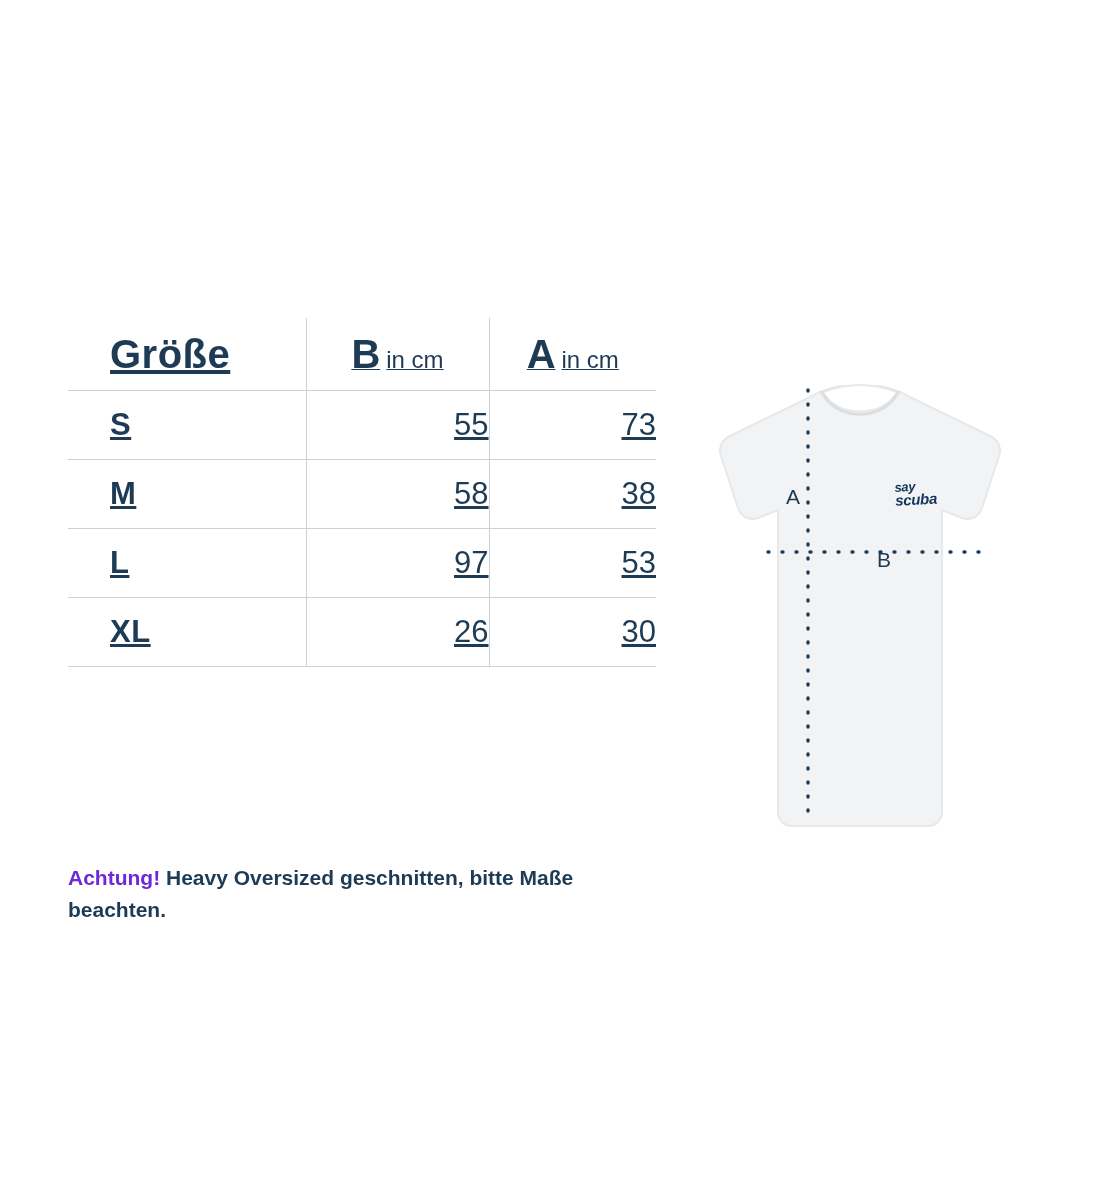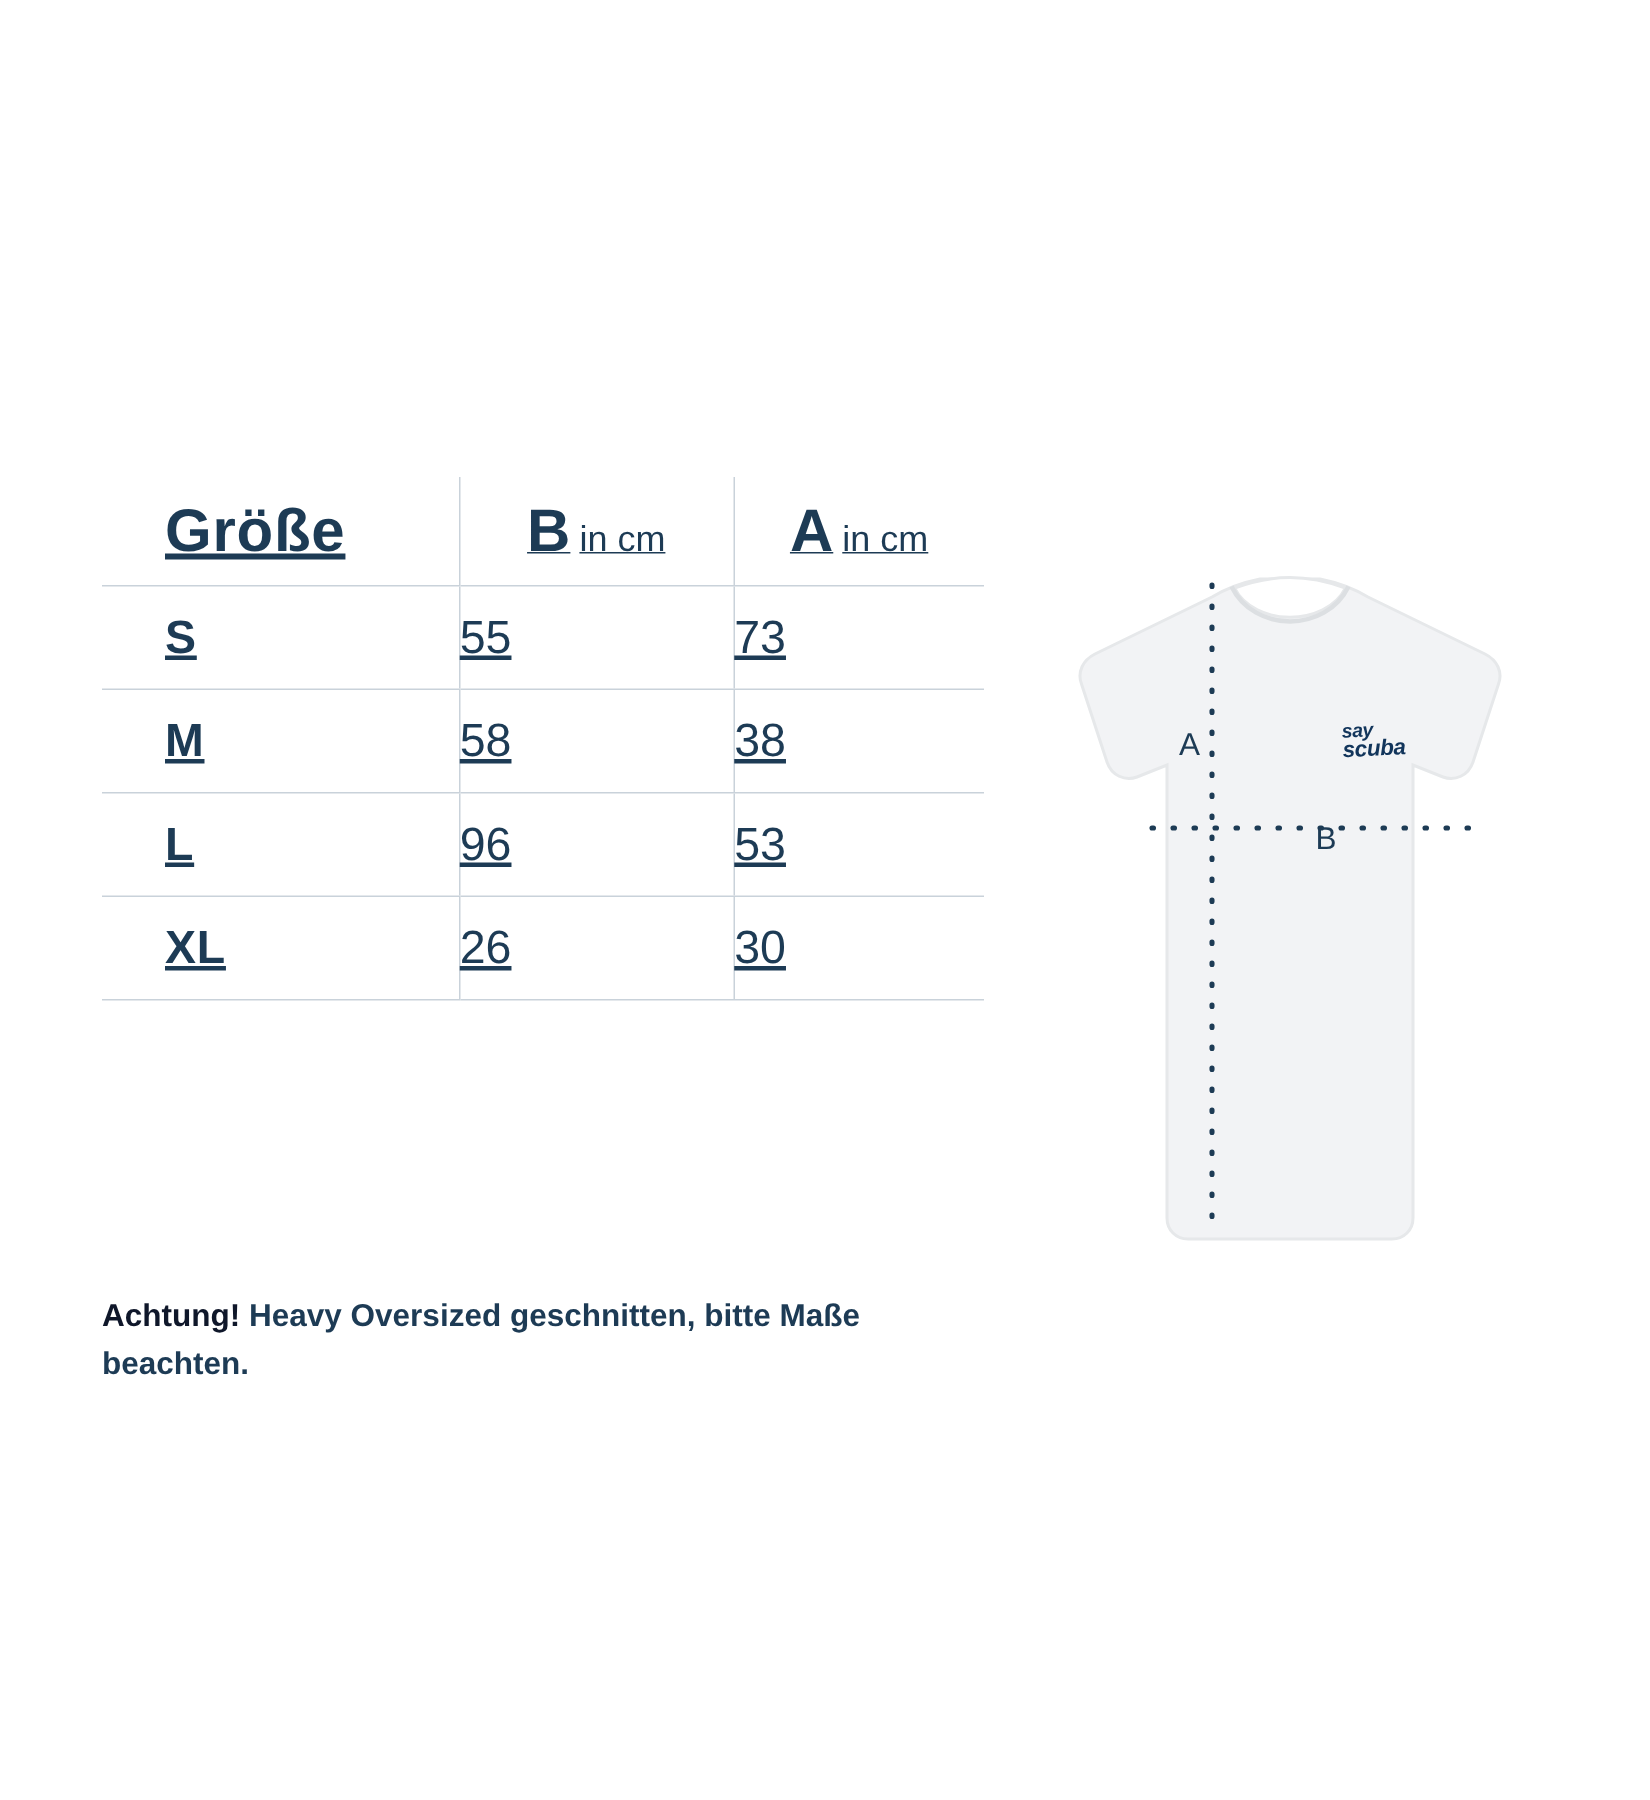--- a/index.html
+++ b/index.html
@@ -86,36 +86,36 @@
   td.col-size {
     font-size: 31px;
     font-weight: 700;
     text-align: left;
     padding-left: 42px !important;
     letter-spacing: 0.5px;
   }
   td.col-b, td.col-a {
     font-size: 31px;
     font-weight: 400;
-    text-align: left;
+    text-align: right;
   }
 
   
   .note {
     position: absolute;
     left: 68px;
     top: 862px;
     width: 600px;
     font-size: 21px;
     font-weight: 700;
     line-height: 1.5;
     color: #1d3b55;
   }
   .note .warn {
-    color: #0f172a;
+    color: #6d28d9;
   }
 
   
   .shirt-area {
     position: absolute;
     left: 690px;
     top: 380px;
     width: 340px;
     height: 470px;
   }
@@ -187,21 +187,21 @@
           <td class="col-b">55</td>
           <td class="col-a">73</td>
         </tr>
         <tr>
           <td class="col-size">M</td>
           <td class="col-b">58</td>
           <td class="col-a">38</td>
         </tr>
         <tr>
           <td class="col-size">L</td>
-          <td class="col-b">96</td>
+          <td class="col-b">97</td>
           <td class="col-a">53</td>
         </tr>
         <tr>
           <td class="col-size">XL</td>
           <td class="col-b">26</td>
           <td class="col-a">30</td>
         </tr>
       </tbody>
     </table>
   </div>

